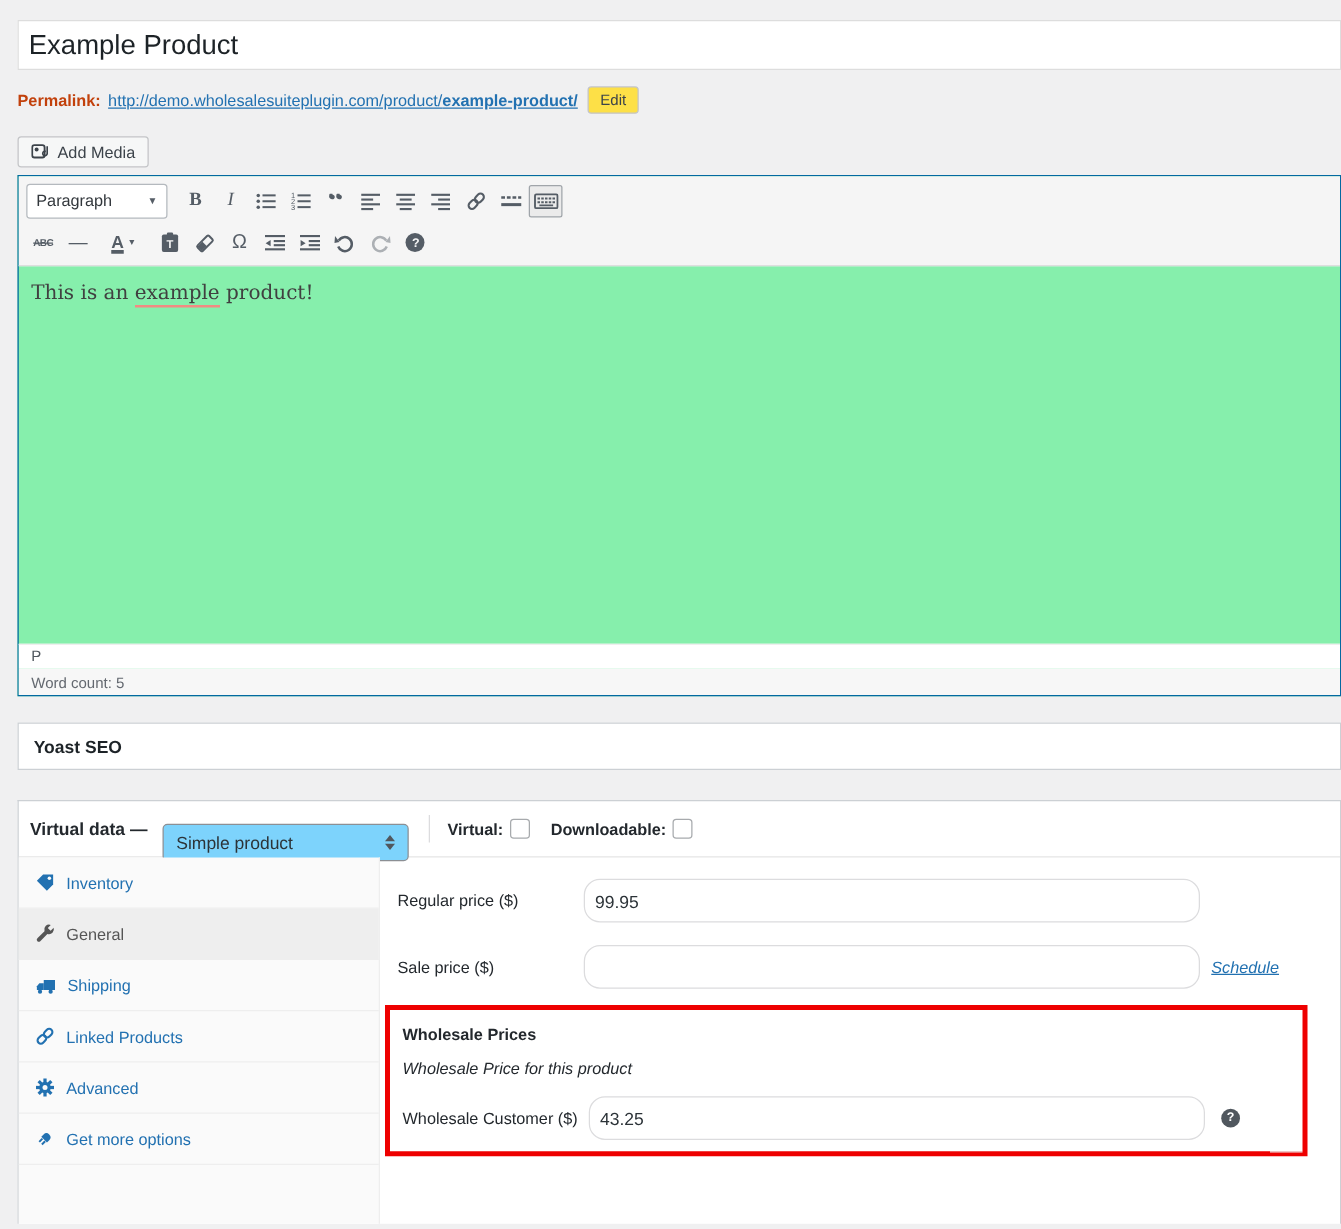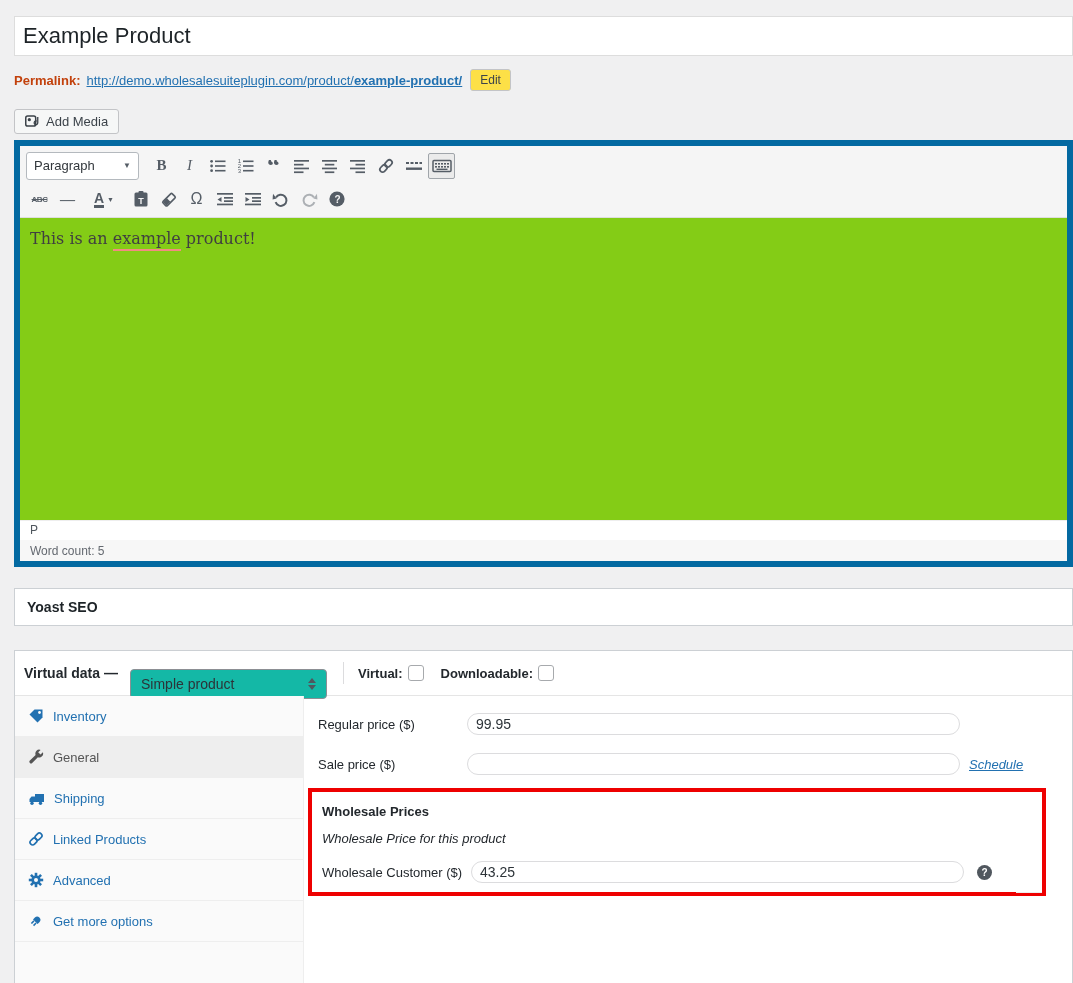--- a/index.html
+++ b/index.html
@@ -35,21 +35,21 @@
   .media-row { margin-top:18px; }
   .add-media-btn {
     display:inline-flex; align-items:center; gap:6px;
     font-family:inherit; font-size:13px; color:#3c434a;
     background:#f6f7f7; border:1px solid #c3c4c7; border-radius:3px;
     padding:4px 10px; cursor:pointer;
   }
   .add-media-btn svg { display:block; }
 
   
-  .editor-wrap { margin-top:6px; border:6px solid #0369a1; background:#84cc16; }
+  .editor-wrap { margin-top:6px; border:1px solid #0369a1; background:#86efac; }
   .mce-toolbar { background:#f5f5f5; border-bottom:1px solid #dedede; padding:3px 6px 5px; }
   .mce-row { display:flex; align-items:center; height:33px; gap:1px; }
   .mce-row + .mce-row { height:30px;align-items:flex-end; }
   .format-select {
     display:inline-flex; align-items:center; justify-content:space-between;
     width:113px; height:28px; background:#fff; border:1px solid #b4b9be; border-radius:3px;
     padding:0 7px; font-size:13px; color:#32373c; margin-right:8px; cursor:pointer;
   }
   .format-select .caret { font-size:8px; color:#555d66; }
   .mce-btn {
@@ -86,21 +86,21 @@
     display:flex; align-items:center; padding:0 12px;
     font-size:14px; font-weight:bold; color:#1d2327;
   }
 
   
   .product-panel { margin-top:24px; background:#fff; border:1px solid #ccd0d4; border-bottom:none; min-height:339px; }
   .pd-header { height:45px; display:flex; align-items:center; padding:0 9px; border-bottom:1px solid #e5e5e5; }
   .pd-header .pd-title { font-size:14px; font-weight:bold; color:#23282d; }
   .pd-header .pd-dash { font-size:14px; font-weight:bold; color:#23282d; margin:0 12px 0 4px; }
   .type-select {
-    width:197px; height:30px; background:#14b8a6; border:1px solid #8c8f94; border-radius:4px;
+    width:197px; height:30px; background:#7dd3fc; border:1px solid #8c8f94; border-radius:4px;
     display:inline-flex; align-items:center; justify-content:space-between; padding:0 10px;
     font-size:14px; color:#2c3338; cursor:pointer;margin-top:21px;
   }
   .updown { display:flex; flex-direction:column; gap:2px; }
   .updown i { width:0; height:0; border-left:4px solid transparent; border-right:4px solid transparent; display:block; }
   .updown .up { border-bottom:5px solid #50575e; }
   .updown .dn { border-top:5px solid #50575e; }
   .vsep { width:1px; height:22px; background:#dcdcde; margin:0 14px 0 16px; }
   .chk-label { font-weight:bold; color:#23282d; margin-right:5px; }
   .checkbox { width:16px; height:16px; border:1px solid #a7aaad; border-radius:3px; background:#fff; display:inline-block; cursor:pointer; margin-right:17px; }
@@ -111,21 +111,21 @@
     height:41px; display:flex; align-items:center; gap:9px; padding-left:13px;
     border-bottom:1px solid #eee; color:#2271b1; cursor:pointer; font-size:13px;
   }
   .pd-tab svg { flex:none; }
   .pd-tab.active { background:#eee; color:#555; }
 
   .pd-content { flex:1; padding-top:8px; position:relative; }
   .field-row { display:flex; align-items:center; padding:9px 0 9px 14px; }
   .field-row label { width:149px; flex:none; color:#23282d; }
   .txt-input {
-    width:493px; height:22px; border:1px solid #dcdcde; border-radius:13px;
+    width:493px; height:35px; border:1px solid #dcdcde; border-radius:13px;
     padding:0 8px; font-family:inherit; font-size:14px; color:#2c3338; background:#fff; outline:none;
   }
   .schedule-link { margin-left:9px; color:#2271b1; font-style:italic; text-decoration:underline; }
 
   .wholesale-box { border:4px solid #ee0000; margin:4px 26px 0 4px; padding:8px 0 0 6px; position:relative; }
   .ws-heading { font-size:13px; font-weight:bold; color:#23282d; padding:4px 0 0 4px; }
   .ws-subtitle { font-style:italic; color:#23282d; margin:12px 0 0 4px; }
   .wholesale-box .field-row { padding-left:4px; margin-top:6px; }
   .help-tip {
     width:15px; height:15px; border-radius:50%; background:#50575e; color:#fff;

